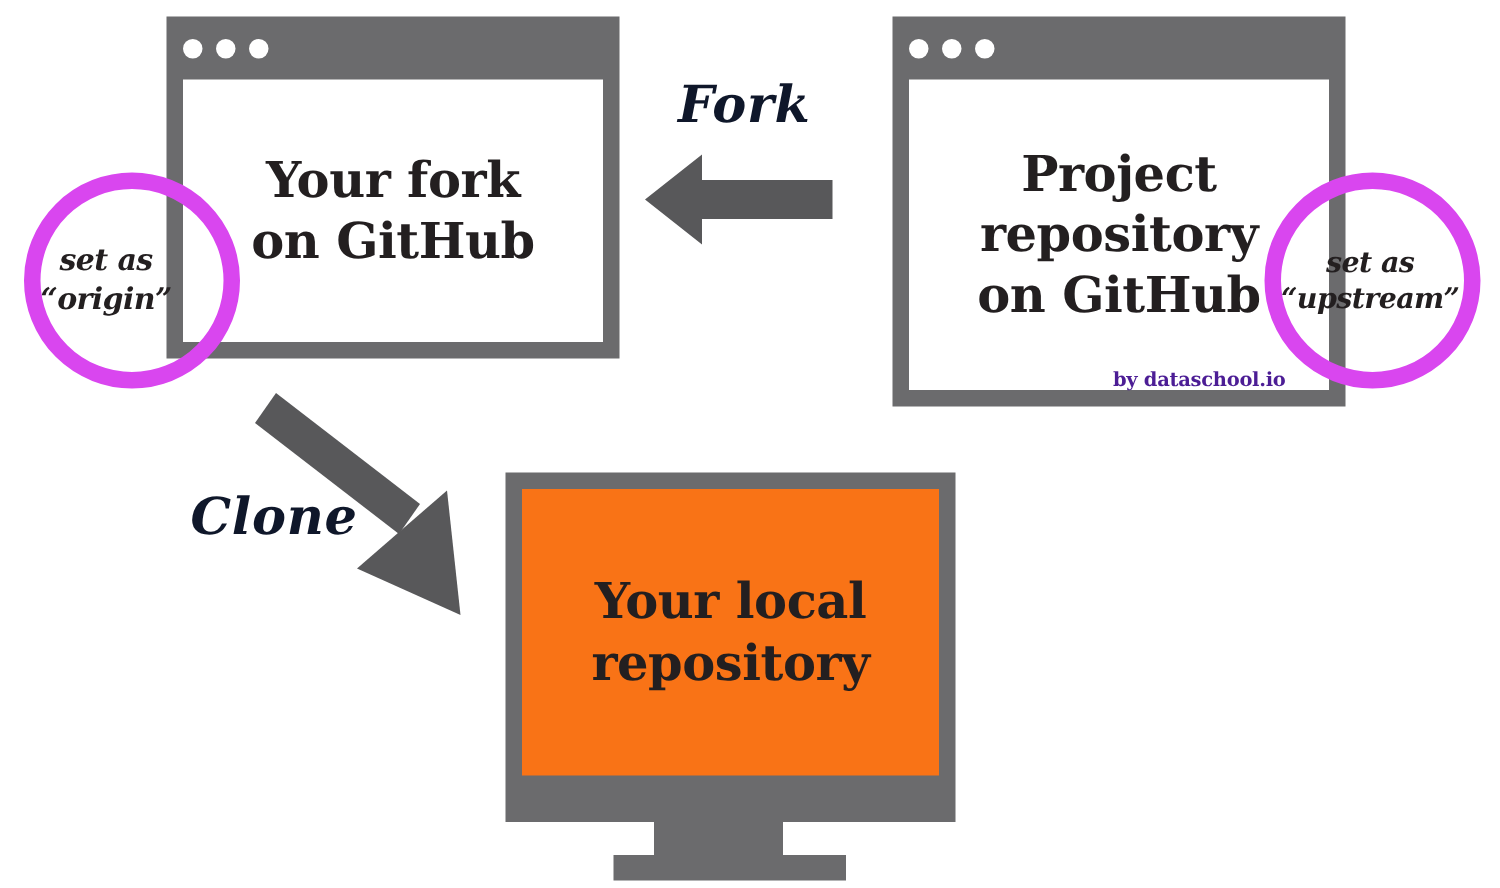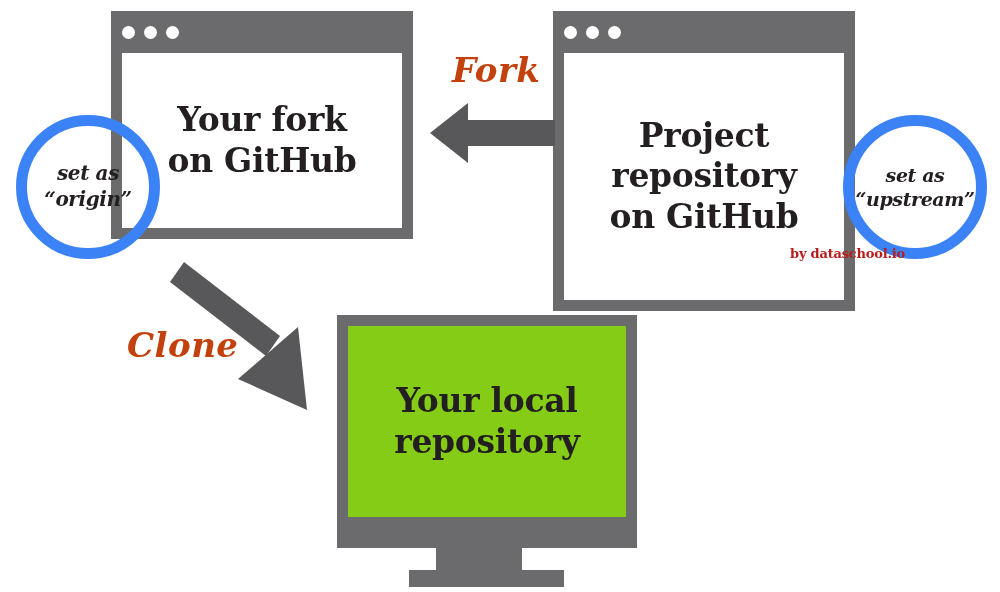--- a/index.html
+++ b/index.html
@@ -69,43 +69,43 @@
   }
 
   
   #window-fork {
     left: 111px;
     top: 11px;
     width: 302px;
     height: 228px;
   }
   #window-project {
-    left: 553px;
+    left: 595px;
     top: 11px;
     width: 302px;
-    height: 300px;
+    height: 260px;
   }
 
   
   #monitor {
     position: absolute;
     left: 337px;
     top: 315px;
     width: 300px;
     height: 233px;
     background: #6b6b6d;
     box-sizing: border-box;
   }
   #monitor .mscreen {
     position: absolute;
     left: 11px;
     top: 11px;
     right: 11px;
     bottom: 31px;
-    background: #84cc16;
+    background: #f97316;
     display: flex;
     align-items: center;
     justify-content: center;
   }
   #monitor-neck {
     position: absolute;
     left: 436px;
     top: 548px;
     width: 86px;
     height: 24px;
@@ -119,26 +119,25 @@
     height: 17px;
     background: #6b6b6d;
   }
 
   
   .anno-circle {
     position: absolute;
     width: 144px;
     height: 144px;
     border-radius: 50%;
-    border: 11px solid #3b82f6;
+    border: 11px solid #d946ef;
     background: transparent;
     box-sizing: border-box;
     display: flex;
     align-items: center;
-    justify-content: center;
   }
   .anno-text {
     color: #231f20;
     font-family: "DejaVu Serif", serif;
     font-weight: bold;
     font-style: italic;
     font-size: 20px;
     line-height: 1.28;
     text-align: center;
     white-space: pre-line;
@@ -171,21 +170,21 @@
   #arrow-clone-svg {
     left: 170px;
     top: 260px;
     width: 160px;
     height: 155px;
   }
 
   
   .edge-label {
     position: absolute;
-    color: #c2410c;
+    color: #0f172a;
     font-family: "DejaVu Serif", serif;
     font-weight: bold;
     font-style: italic;
     font-size: 34px;
     letter-spacing: 0.5px;
     white-space: nowrap;
   }
   #label-fork {
     left: 452px;
     top: 50px;
@@ -193,27 +192,26 @@
   #label-clone {
     left: 127px;
     top: 325px;
   }
 
   
   #attribution {
     position: absolute;
     left: 742px;
     top: 246px;
-    color: #b91c1c;
+    color: #4c1d95;
     font-family: "DejaVu Serif", serif;
     font-weight: bold;
     font-size: 13px;
     letter-spacing: -0.2px;
     white-space: nowrap;
-    margin-left: 48px;
   }
 </style>
 </head>
 <body>
 
 <div id="canvas">
 
   <div class="browser" id="window-fork">
     <div class="titlebar">
       <span class="dot"></span>

